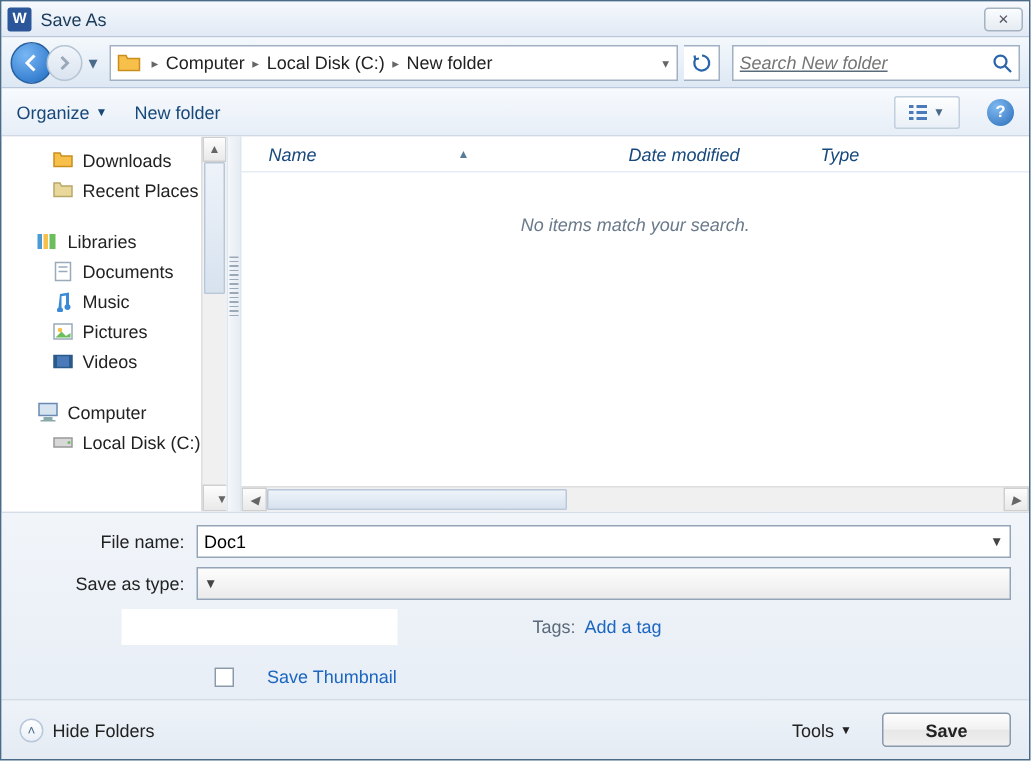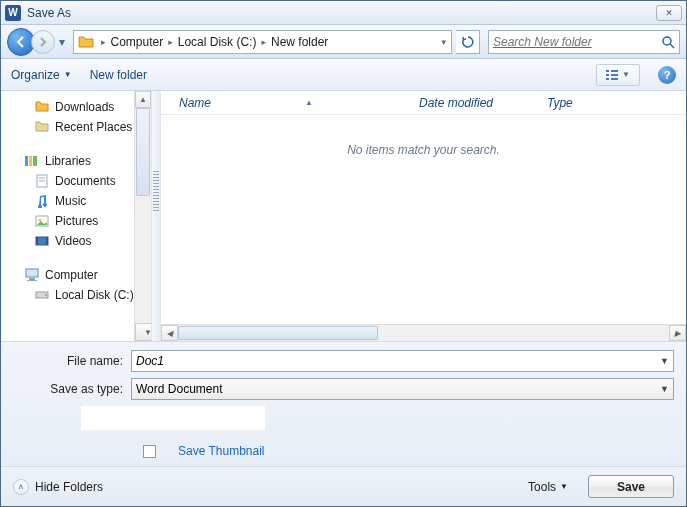--- a/index.html
+++ b/index.html
@@ -63,21 +63,21 @@
 .hscroll { height:17px; background:#f0f0f0; border-top:1px solid #dedede; display:flex;}
 .hscroll .sbtn{width:17px;background:linear-gradient(to bottom,#fdfdfd,#e9e9e9);border:1px solid #cfcfcf;display:flex;align-items:center;justify-content:center;font-size:8px;color:#666;}
 .hscroll .track{flex:1;position:relative;}
 .hscroll .thumb{position:absolute;left:0;top:1px;bottom:1px;width:200px;background:linear-gradient(to bottom,#eef3f9,#d7e2ef);border:1px solid #b8c8da;border-radius:1px;}
 
 
 .bottom { background:linear-gradient(to bottom,#f1f5fa,#e8eef6); padding:8px 12px 8px 12px;}
 .field-row { display:flex; align-items:center; margin-bottom:6px;}
 .field-row .lbl { width:118px; text-align:right; padding-right:8px; color:#222;}
 .field-row .combo { flex:1; height:22px; background:#fff; border:1px solid #95a5b8; display:flex; align-items:center; padding:0 4px;}
-.field-row .combo input { border:none; outline:none; flex:1; background:transparent;font-style:italic;}
+.field-row .combo input { border:none; outline:none; flex:1; background:transparent;}
 .field-row .combo .dd { color:#444; cursor:pointer; font-size:9px;}
 .field-row .combo.type { background:linear-gradient(to bottom,#fdfdfd,#ebebeb);}
 .extras { display:flex; margin-top:6px;}
 .authors-box { width:184px; height:24px; background:#fff; margin-left:68px;}
 .tags { margin-left:90px; display:flex; align-items:center; gap:6px;}
 .tags .lbl2{color:#5a6a7a;}
 .tags .addtag{color:#1a66c0;cursor:pointer;}
 .thumbcheck { margin:14px 0 0 130px; display:flex;align-items:center;gap:22px;color:#1a66c0;cursor:pointer;}
 .thumbcheck .cb { width:13px;height:13px;border:1px solid #8a9aab;background:#fff;}
 
@@ -295,26 +295,29 @@
   <div class="field-row">
     <div class="lbl">File name:</div>
     <div class="combo">
       <input value="Doc1" style="">
       <span class="dd">▼</span>
     </div>
   </div>
   <div class="field-row">
     <div class="lbl">Save as type:</div>
     <div class="combo type">
-      <span style="flex:1;">Word Document</span>
       <span class="dd">▼</span>
     </div>
   </div>
   <div class="extras">
     <div class="authors-box"></div>
+    <div class="tags">
+      <span class="lbl2">Tags:</span>
+      <span class="addtag">Add a tag</span>
+    </div>
   </div>
   <div class="thumbcheck">
     <div class="cb"></div>
     <span>Save Thumbnail</span>
   </div>
 </div>
 
 <div class="footer">
   <div class="hide-folders">
     <span class="chev">˄</span>

